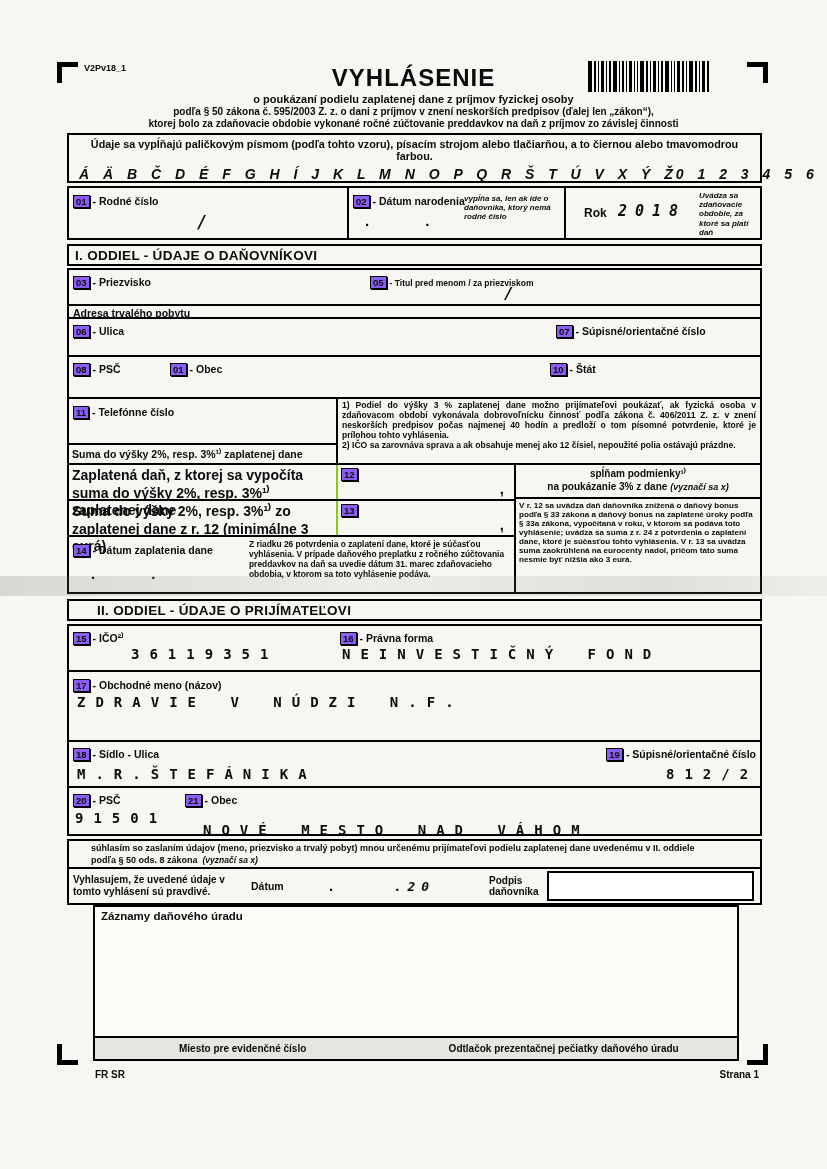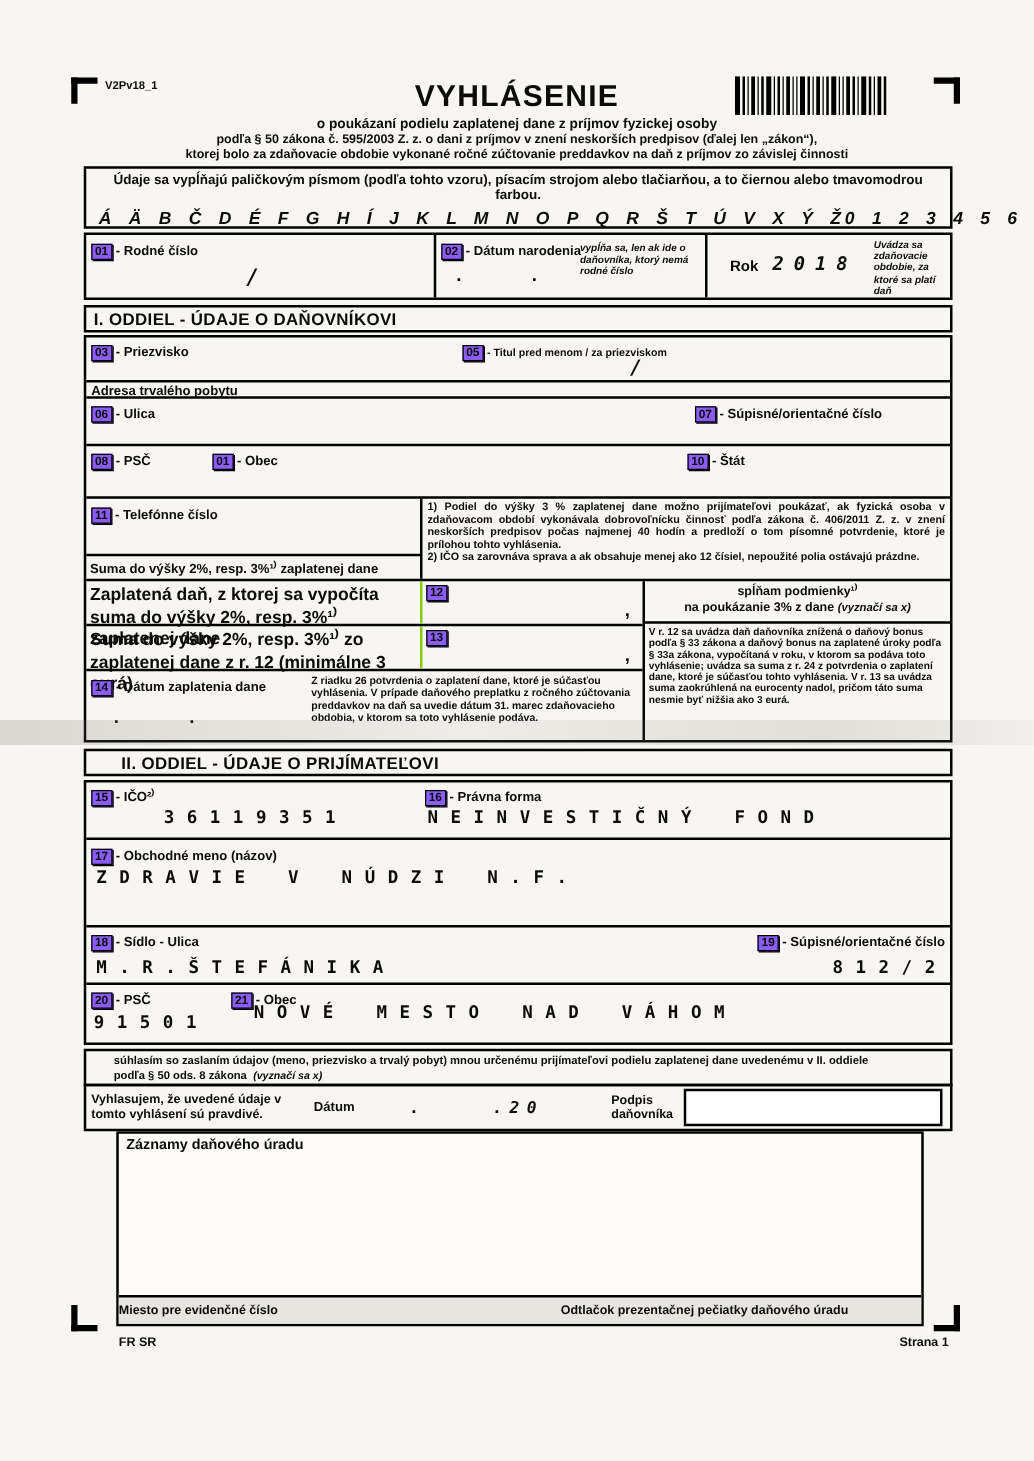--- a/index.html
+++ b/index.html
@@ -105,39 +105,39 @@
   .r17 .val { position: absolute; left: 8px; top: 22px; }
   .r1819 { height: 46px; border-top: 2px solid #000; display: flex; padding: 2px 4px; }
   .cell18 { flex: 1; position: relative; }
   .cell18 .val { position: absolute; left: 4px; top: 22px; }
   .cell19 { width: 200px; position: relative; text-align: right; }
   .cell19 .val { position: absolute; left: 110px; top: 22px; }
   .r2021 { height: 48px; border-top: 2px solid #000; display: flex; padding: 2px 4px; }
   .cell20 { width: 112px; position: relative; }
   .cell20 .val { position: absolute; left: 2px; top: 20px; }
   .cell21 { flex: 1; position: relative; }
-  .cell21 .val { position: absolute; left: 18px; top: 12px; }
+  .cell21 .val { position: absolute; left: 18px; top: 32px; }
 
   .consent { margin-top: 3px; height: 30px; padding: 2px 6px 0 22px; font-size: 9px; font-weight: bold; line-height: 1.3; }
   .consent .note-i { font-size: 8.5px; }
 
   .decl { margin-top: -2px; height: 38px; display: flex; align-items: center; padding: 2px 4px; }
   .stmt { width: 178px; font-size: 10px; font-weight: bold; line-height: 1.2; }
   .datelbl { width: 48px; font-size: 10.5px; font-weight: bold; }
   .datearea { width: 190px; position: relative; }
   .datearea .dots { word-spacing: 58px; margin-left: 30px; }
   .datearea .yr { font-size: 13px; font-style: italic; letter-spacing: 6px; margin-left: 8px; }
   .siglbl { width: 58px; font-size: 10px; font-weight: bold; line-height: 1.15; }
   .sigbox { flex: 1; height: 30px; border: 2px solid #000; background: #fff; margin-right: 2px; }
 
   
   #zaznamy { position: absolute; left: 93px; top: 905px; width: 646px; height: 156px; border: 2px solid #000; display: flex; flex-direction: column; background: #fcfbf8; }
   .ztitle { font-size: 11.5px; font-weight: bold; padding: 3px 6px; flex: 1; }
   .zfoot { border-top: 2px solid #000; background: #e7e5df; height: 23px; display: flex; align-items: center; font-size: 10px; font-weight: bold; }
-  .zfoot span:first-child { flex: 0 0 46%; text-align: left; }
+  .zfoot span:first-child { flex: 0 0 46%; text-align: center; }
   .zfoot span:last-child  { flex: 1; text-align: center; }
 
   #frsr { position: absolute; left: 95px; top: 1069px; font-size: 10px; font-weight: bold; }
   #strana { position: absolute; right: 68px; top: 1069px; font-size: 10px; font-weight: bold; }
 
   .smudge { position: absolute; left: 0; top: 576px; width: 827px; height: 20px; pointer-events: none;
             background: linear-gradient(90deg, rgba(110,108,100,.22), rgba(150,148,140,.10) 45%, rgba(120,118,110,.18) 80%, rgba(150,148,140,.08)); }
 </style>
 </head>
 <body>

